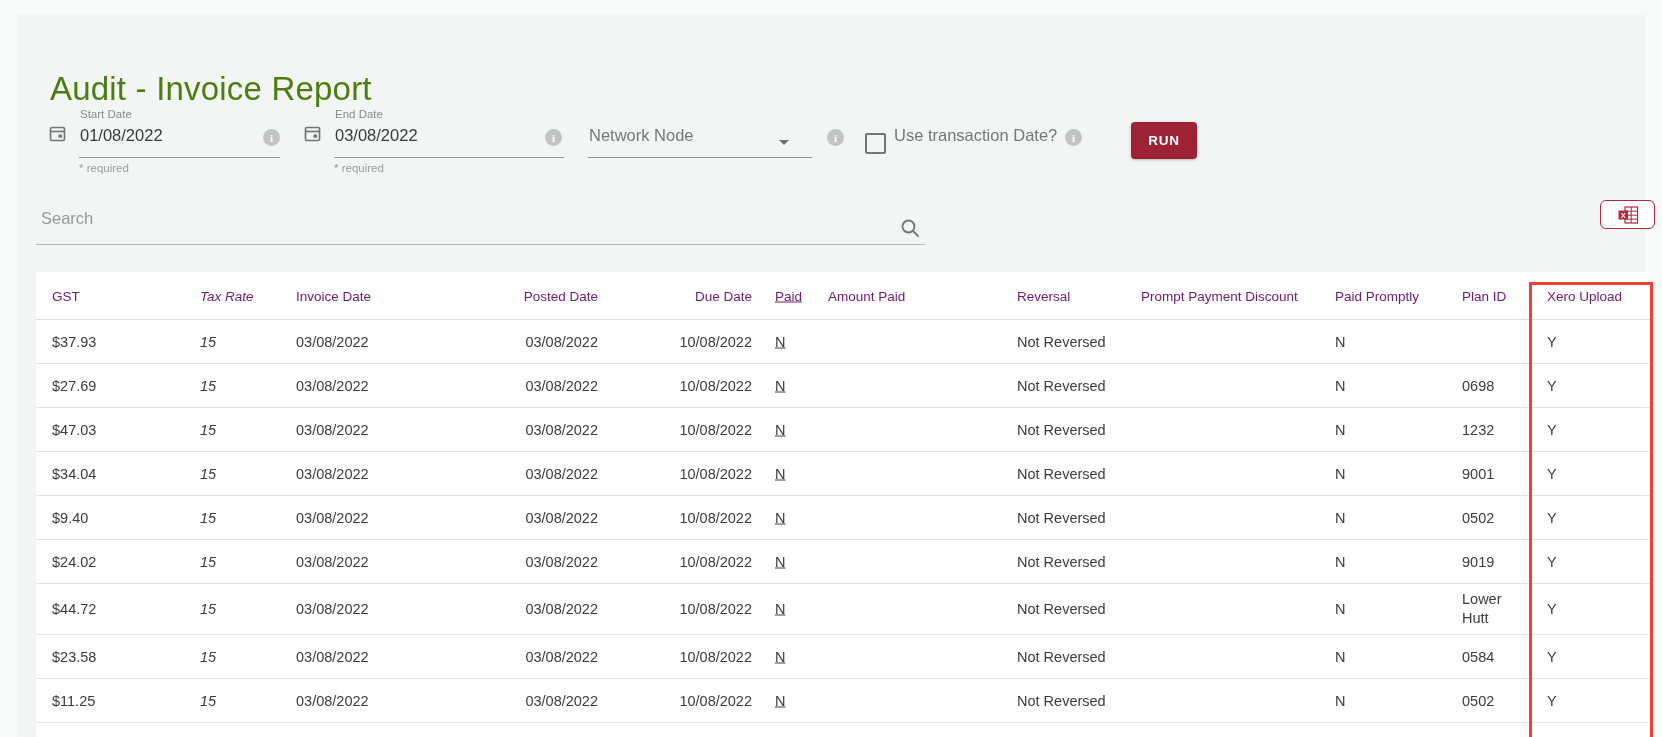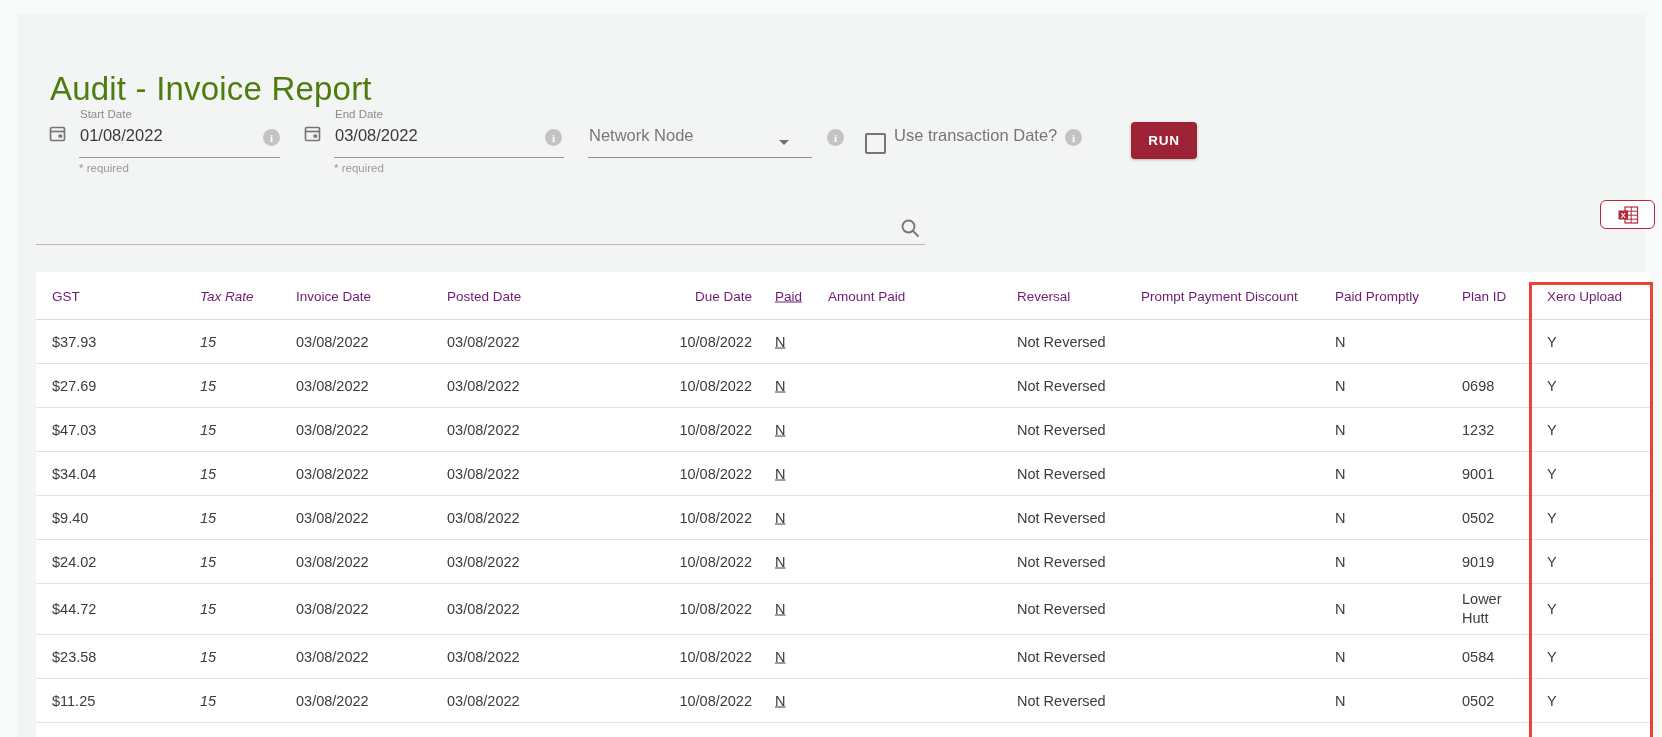--- a/index.html
+++ b/index.html
@@ -75,21 +75,21 @@
   .trow{position:relative;height:43px;border-bottom:1px solid #e3e3e3;}
   .trow.tall{height:50px;}
   .cell{
     position:absolute;top:50%;transform:translateY(-50%);
     font-size:14.5px;color:#3c3c3c;line-height:19px;
     white-space:normal;overflow:hidden;
   }
   .c0{left:16px;width:148px;}
   .c1{left:164px;width:96px;font-style:italic;}
   .c2{left:260px;width:151px;}
-  .c3{left:411px;width:151px;}
+  .c3{left:411px;width:151px;text-align:right;}
   .c4{left:562px;width:154px;text-align:right;}
   .c5{left:739px;width:76px;text-decoration:underline;}
   .c6{left:792px;width:148px;}
   .c7{left:981px;width:165px;}
   .c8{left:1105px;width:194px;}
   .c9{left:1299px;width:127px;}
   .c10{left:1426px;width:70px;}
   .c11{left:1511px;width:100px;}
   .xero-highlight{
     position:absolute;left:1512px;top:268px;width:118px;height:461px;
@@ -134,20 +134,21 @@
     <div class="caret" style="left:762px;top:126px;"></div>
     <div class="underline" style="left:571px;top:143px;width:224px;background:#8f8f8f;"></div>
     <div class="info-icon" style="left:810px;top:115px;">i</div>
 
     <div class="checkbox" style="left:848px;top:119px;"></div>
     <div class="check-label" style="left:877px;top:112px;">Use transaction Date?</div>
     <div class="info-icon" style="left:1048px;top:115px;">i</div>
 
     <button class="btn" style="left:1114px;top:93px;width:66px;background:#9d2235;margin-top:15px;">RUN</button>
 
+    <input class="search-input" placeholder="Search" style="">
     <div class="search-underline"></div>
     <span class="search-icon">
       <svg width="22" height="22" viewBox="0 0 22 22">
         <circle cx="9.5" cy="9.5" r="6" fill="none" stroke="#757575" stroke-width="1.8"></circle>
         <line x1="14" y1="14" x2="19" y2="19" stroke="#757575" stroke-width="1.8" stroke-linecap="round"></line>
       </svg>
     </span>
 
     <div class="excel-btn">
       <span style="display:flex;">

